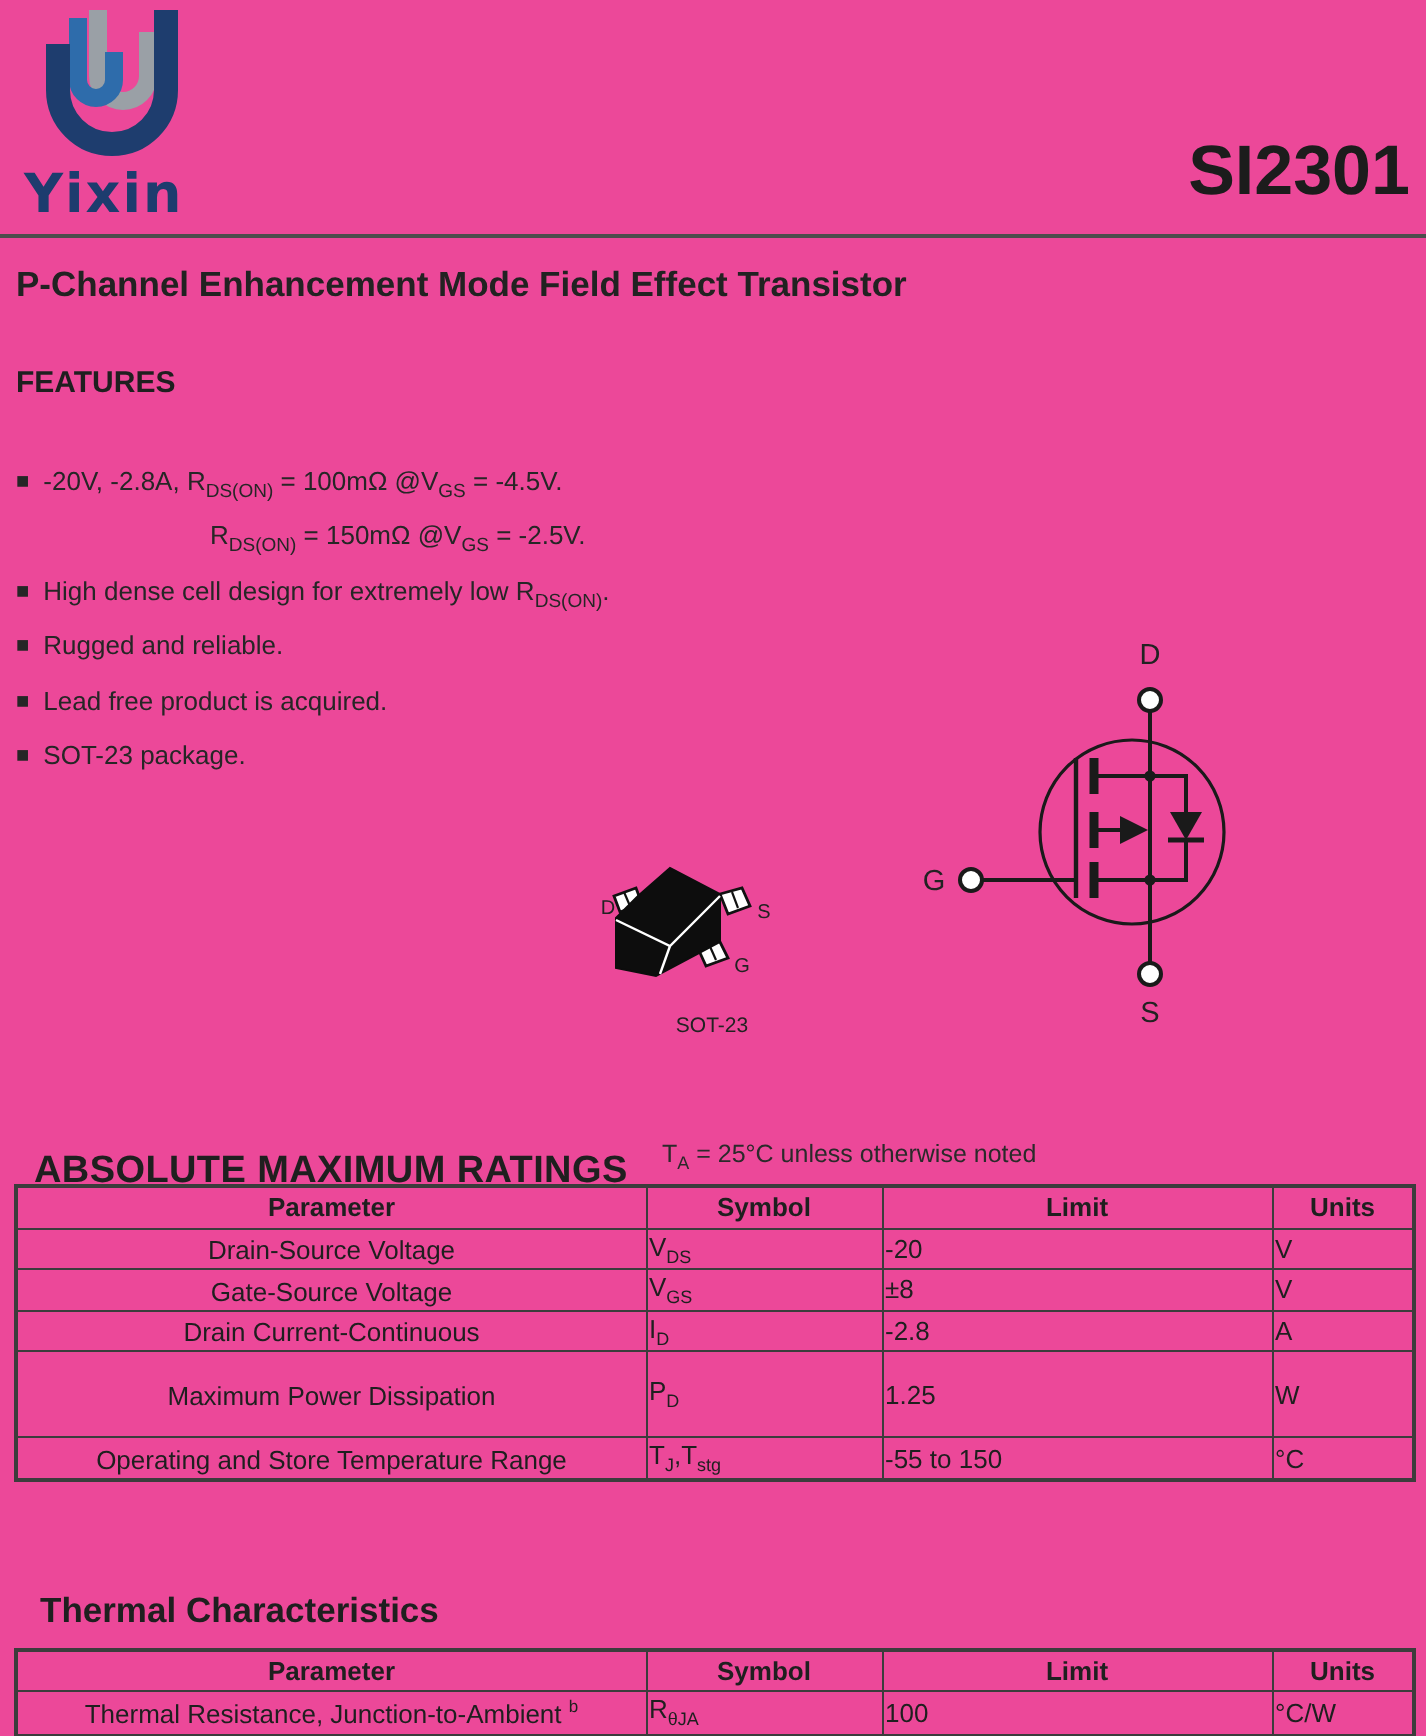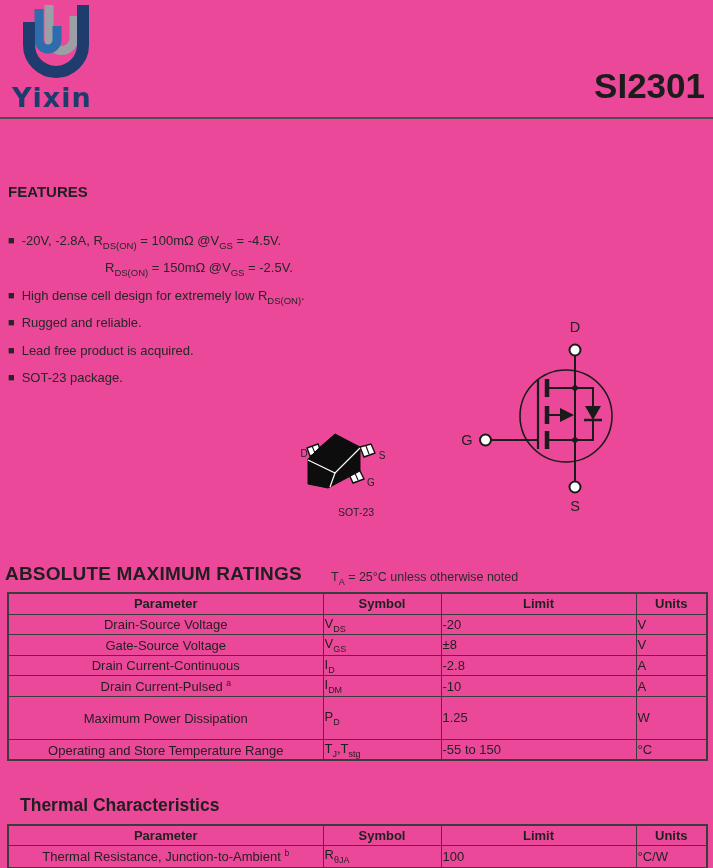--- a/index.html
+++ b/index.html
@@ -18,21 +18,21 @@
   .features-title{position:absolute;left:8px;top:183px;font-size:15px;font-weight:bold;margin:0;}
   .feat{position:absolute;left:8px;font-size:13px;color:#262626;white-space:nowrap;}
   .feat .bullet{display:inline-block;margin-right:7px;font-size:11px;vertical-align:1px;}
   .feat sub{font-size:9.5px;}
   .indent2{left:105px;}
 
   
   svg text{font-family:"Liberation Sans",sans-serif;}
 
   
-  .amr-title{position:absolute;left:5px;top:563px;font-size:19px;font-weight:bold;margin:0;letter-spacing:.2px;}
+  .amr-title{position:absolute;left:5px;top:563px;font-size:19px;font-weight:bold;margin:12px;letter-spacing:.2px;}
   .amr-note{position:absolute;left:331px;top:570px;font-size:12.5px;color:#2a2a2a;}
   .amr-note sub{font-size:9px;}
   .thermal-title{position:absolute;left:20px;top:795px;font-size:17.5px;font-weight:bold;margin:0;}
 
   
   table.ds{border-collapse:collapse;table-layout:fixed;width:699px;border:2px solid #3c3c3c;}
   table.ds th,table.ds td{border:1px solid #3c3c3c;font-size:13px;padding:1px;overflow:hidden;}
   table.ds th{font-weight:bold;text-align:center;}
   td.param{text-align:center;padding-left:7px;}
   td.c{text-align:left;}
@@ -48,20 +48,21 @@
 <div class="page">
 
   <svg class="abs" style="left:18px;top:4px" width="80" height="80" viewBox="0 0 80 80">
     <path d="M31,1 V34 A12.5,12.5 0 0 0 56,34 V12" stroke="#9aa0a6" stroke-width="9" fill="none"></path>
     <path d="M21,5 V36 A9,9 0 0 0 39,36 V22" stroke="#2e6cab" stroke-width="9" fill="none"></path>
     <path d="M11,18 V41 A27,27 0 0 0 65,41 V1" stroke="#1e3d6e" stroke-width="12" fill="none"></path>
   </svg>
   <div class="logo-text">Yixin</div>
   <div class="part-number">SI2301</div>
   <div class="header-rule"></div>
+  <h1 class="subtitle">P-Channel Enhancement Mode Field Effect Transistor</h1>
 
   <h2 class="features-title">FEATURES</h2>
 
   <div class="feat" style="top:233px">
     <span class="bullet">■</span><span>-20V, -2.8A, R</span><sub>DS(ON)</sub><span> = 100mΩ  @V</span><sub>GS</sub><span> = -4.5V.</span>
   </div>
   <div class="feat indent2" style="top:260px">
     <span>R</span><sub>DS(ON)</sub><span> = 150mΩ  @V</span><sub>GS</sub><span> = -2.5V.</span>
   </div>
   <div class="feat" style="top:288px">
@@ -161,26 +162,20 @@
       <td class="c"><span>V</span><sub>GS</sub></td>
       <td class="c">±8</td>
       <td class="c">V</td>
     </tr>
     <tr class="h20">
       <td class="param"><span>Drain Current-Continuous</span><sup></sup></td>
       <td class="c"><span>I</span><sub>D</sub></td>
       <td class="c">-2.8</td>
       <td class="c">A</td>
     </tr>
-    <tr class="h20">
-      <td class="param"><span>Drain Current-Pulsed</span> <sup>a</sup></td>
-      <td class="c"><span>I</span><sub>DM</sub></td>
-      <td class="c">-10</td>
-      <td class="c">A</td>
-    </tr>
     <tr class="h43">
       <td class="param"><span>Maximum Power Dissipation</span><sup></sup></td>
       <td class="c"><span>P</span><sub>D</sub></td>
       <td class="c">1.25</td>
       <td class="c">W</td>
     </tr>
     <tr class="h20">
       <td class="param"><span>Operating and Store Temperature Range</span><sup></sup></td>
       <td class="c"><span>T</span><sub>J</sub><span>,T</span><sub>stg</sub></td>
       <td class="c">-55 to 150</td>

